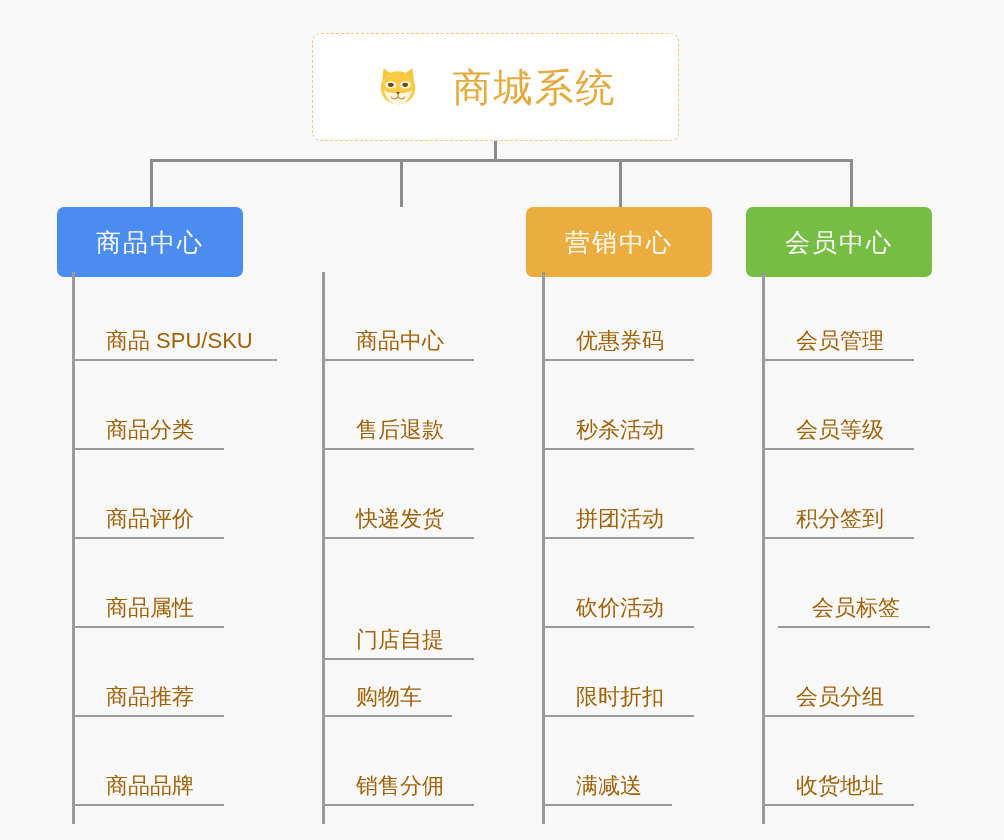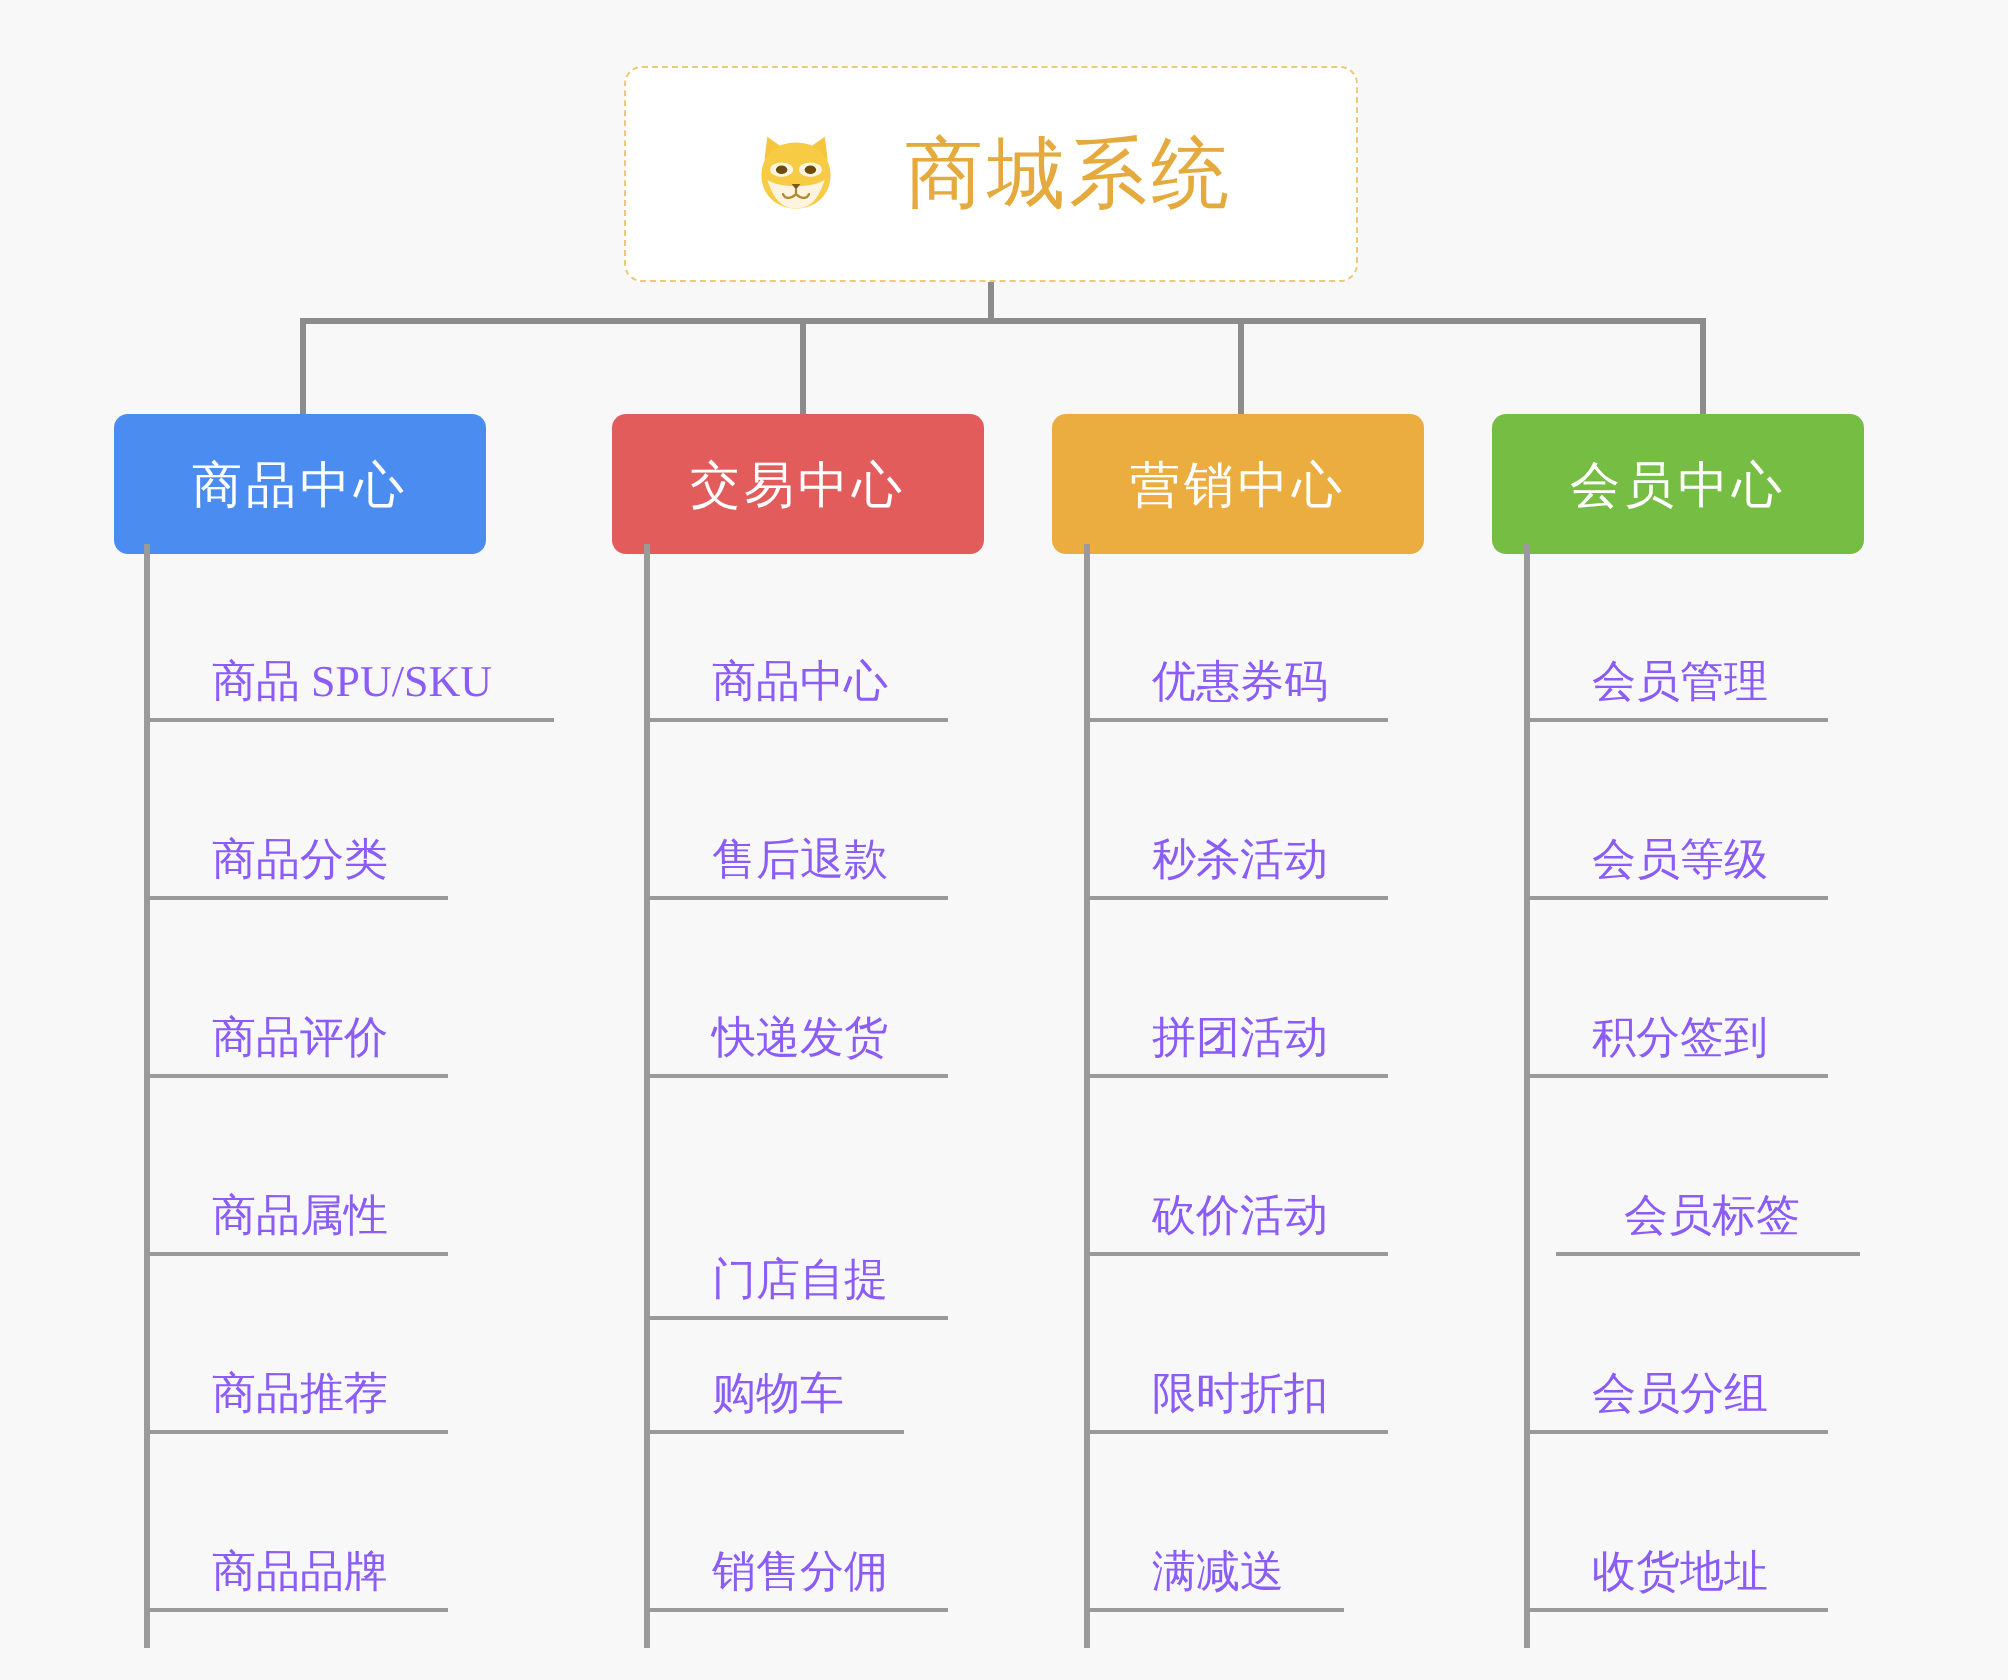--- a/index.html
+++ b/index.html
@@ -84,24 +84,23 @@
     left: 0;
     height: 89px;
     display: flex;
     align-items: flex-end;
     border-bottom: 2px solid #9a9a9a;
     padding-left: 34px;
     padding-bottom: 6px;
   }
   .leaf-label {
     font-size: 22px;
-    color: #8b5cf6;
+    color: #a16207;
     line-height: 1.15;
     white-space: nowrap;
-    font-family: Liberation Serif, serif;
   }
 </style>
 </head>
 <body style="background: rgb(248, 248, 248);">
 
 <div id="canvas">
 
   <div class="root-node" style="background: rgb(255, 255, 255); border-color: rgb(238, 201, 122);">
     <span class="shiba-icon-wrap">
       <svg class="shiba-icon" viewBox="0 0 64 64" xmlns="http://www.w3.org/2000/svg">
@@ -132,23 +131,20 @@
   <div class="conn conn-h" style="left: 150px; top: 159px; width: 703px; height: 3px; background: rgb(140, 140, 140);"></div>
 
   <div class="conn conn-v" style="left: 150px; top: 159px; width: 3px; height: 48px; background: rgb(140, 140, 140);"></div>
   <div class="conn conn-v" style="left: 400px; top: 159px; width: 3px; height: 48px; background: rgb(140, 140, 140);"></div>
   <div class="conn conn-v" style="left: 619px; top: 159px; width: 3px; height: 48px; background: rgb(140, 140, 140);"></div>
   <div class="conn conn-v" style="left: 850px; top: 159px; width: 3px; height: 48px; background: rgb(140, 140, 140);"></div>
 
   <div class="cat-box" style="left: 57px; top: 207px; width: 186px; background: rgb(74, 140, 240);">
     <span>商品中心</span>
   </div>
-  <div class="cat-box" style="left: 306px; top: 207px; width: 186px; background: rgb(226, 92, 92);">
-    <span>交易中心</span>
-  </div>
   <div class="cat-box" style="left: 526px; top: 207px; width: 186px; background: rgb(236, 173, 64);">
     <span>营销中心</span>
   </div>
   <div class="cat-box" style="left: 746px; top: 207px; width: 186px; background: rgb(118, 190, 67);">
     <span>会员中心</span>
   </div>
 
   <div class="leaf-col" style="left:72px;">
     <div class="leaf-spine"></div>
     <div class="leaf-item" style="top: 0px; width: 205px;">

